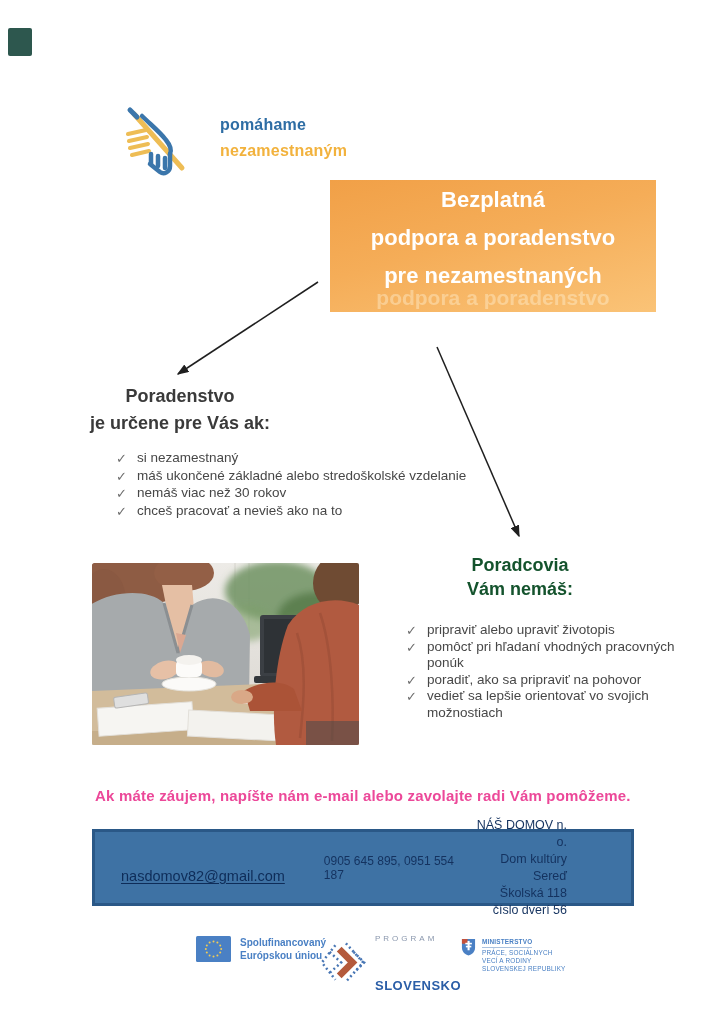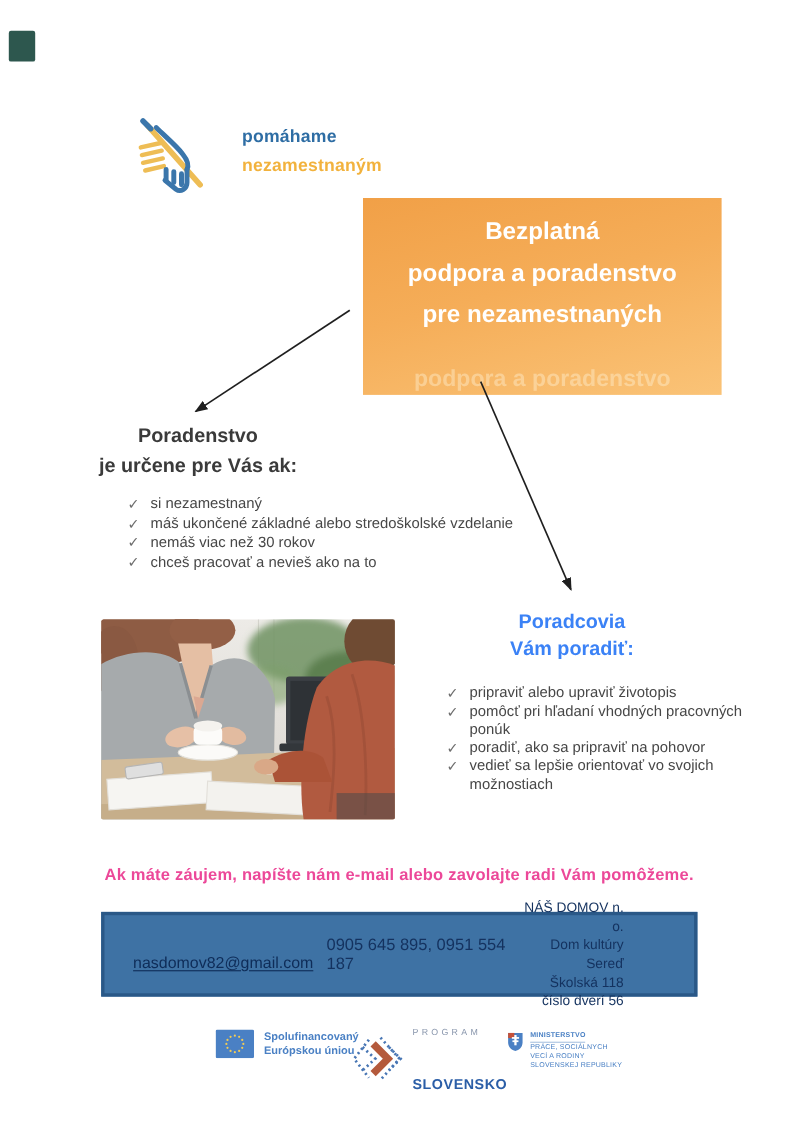--- a/index.html
+++ b/index.html
@@ -14,24 +14,24 @@
   .corner{left:8px; top:28px; width:24px; height:28px; background:#2d574e; border-radius:2px;}
 
   
   .logo-icon{left:120px; top:102px; width:72px; height:78px;}
   .logo-text{left:220px; top:112px; line-height:26px; font-size:16px; font-weight:bold; letter-spacing:.2px;}
   .logo-line1{color:#2e6da4;}
   .logo-line2{color:#f2b23d;}
 
   
   .banner{
-    left:330px; top:180px; width:326px; height:179px;
+    left:330px; top:180px; width:326px; height:132px;
     background:linear-gradient(165deg,#f1a047 0%, #f5ad58 45%, #fac377 100%);
     text-align:center; color:#ffffff; font-weight:bold;
-    font-size:22px; line-height:38px; padding-top:11px; box-sizing:border-box;
+    font-size:22px; line-height:38px; padding-top:1px; box-sizing:border-box;
   }
   .banner-ghost{
     position:absolute; left:0; right:0; bottom:2px;
     font-size:21px; font-weight:bold; color:rgba(255,246,224,0.38);
     line-height:24px;
   }
 
   
   .arrows{left:0; top:0; width:724px; height:1024px; pointer-events:none;}
 
@@ -41,37 +41,37 @@
   .checklist{list-style:none; margin:0; padding:0; font-size:13.5px; color:#474747;}
   .checklist li{display:flex; gap:10px; align-items:flex-start;}
   .check{color:#6e6e6e; font-size:13px; flex:0 0 auto; transform:translateY(.5px);}
   .left-list{left:116px; top:449px; width:400px;}
   .left-list li{line-height:17.5px;}
   .right-list{left:406px; top:622px; width:272px;}
   .right-list li{line-height:16.5px; margin-bottom:0;}
 
   
   .right-heading{left:448px; top:553px; width:144px; text-align:center;
-    font-size:18px; font-weight:bold; line-height:24px; color:#3b82f6;}
+    font-size:18px; font-weight:bold; line-height:24px; color:#14532d;}
 
   
   .photo{left:92px; top:563px; width:267px; height:182px; border-radius:2px; overflow:hidden;}
 
   
   .cta{left:95px; top:787px; width:560px; font-size:15px; font-weight:bold; color:#ec4899; letter-spacing:.2px;}
 
   
   .bar{
     left:92px; top:829px; width:542px; height:77px; box-sizing:border-box;
     background:#3e72a4; border:3px solid #2a5887;
     display:flex; align-items:center; color:#14325f;
   }
   .bar-email{margin-left:26px; font-size:14.5px; color:#0e2c58;
     text-decoration:underline; text-underline-offset:2px; cursor:pointer;margin-top:17px;}
-  .bar-phones{margin-left:12px; font-size:15px;}
+  .bar-phones{margin-left:39px; font-size:12px;}
   .bar-org{margin-left:auto; margin-right:64px; text-align:right;
     font-size:12.5px; line-height:17px;}
 
   
   .footer-eu{left:196px; top:936px; display:flex; align-items:center; gap:9px;}
   .eu-text{font-size:10px; font-weight:bold; line-height:13px; color:#4a80c4;}
   .footer-program{left:320px; top:932px; display:flex; align-items:center; gap:7px;}
   .program-text{line-height:13px;}
   .program-line1{font-size:8px; letter-spacing:3px; color:#8a97ad;}
   .program-line2{font-size:13px; font-weight:bold; color:#2b5ea7; letter-spacing:.5px;margin-top:34px;}
@@ -203,21 +203,21 @@
       <path d="M196,62 C212,38 242,32 267,42 L267,182 L184,182 C179,148 183,96 196,62 Z" fill="#b15a40"></path>
       <path d="M205,70 C215,100 212,140 208,175 M228,50 C240,85 242,140 240,178" stroke="#9d4e37" stroke-width="2.5" fill="none" opacity="0.7"></path>
       <path d="M152,128 C168,118 190,116 202,126 L210,148 L158,148 Z" fill="#ab5337"></path>
       <ellipse cx="150" cy="134" rx="11" ry="7" fill="#d9a887"></ellipse>
       <rect x="214" y="158" width="53" height="24" fill="#4a4a4a" opacity="0.55"></rect>
     </g>
   </svg>
 
   <div class="abs right-heading">
     <div>Poradcovia</div>
-    <div>Vám poradiť:</div>
+    <div>Vám nemáš:</div>
   </div>
   <ul class="abs checklist right-list">
     <li>
       <span class="check">✓</span>
       <span>pripraviť alebo upraviť životopis</span>
     </li>
     <li>
       <span class="check">✓</span>
       <span>pomôcť pri hľadaní vhodných pracovných ponúk</span>
     </li>

